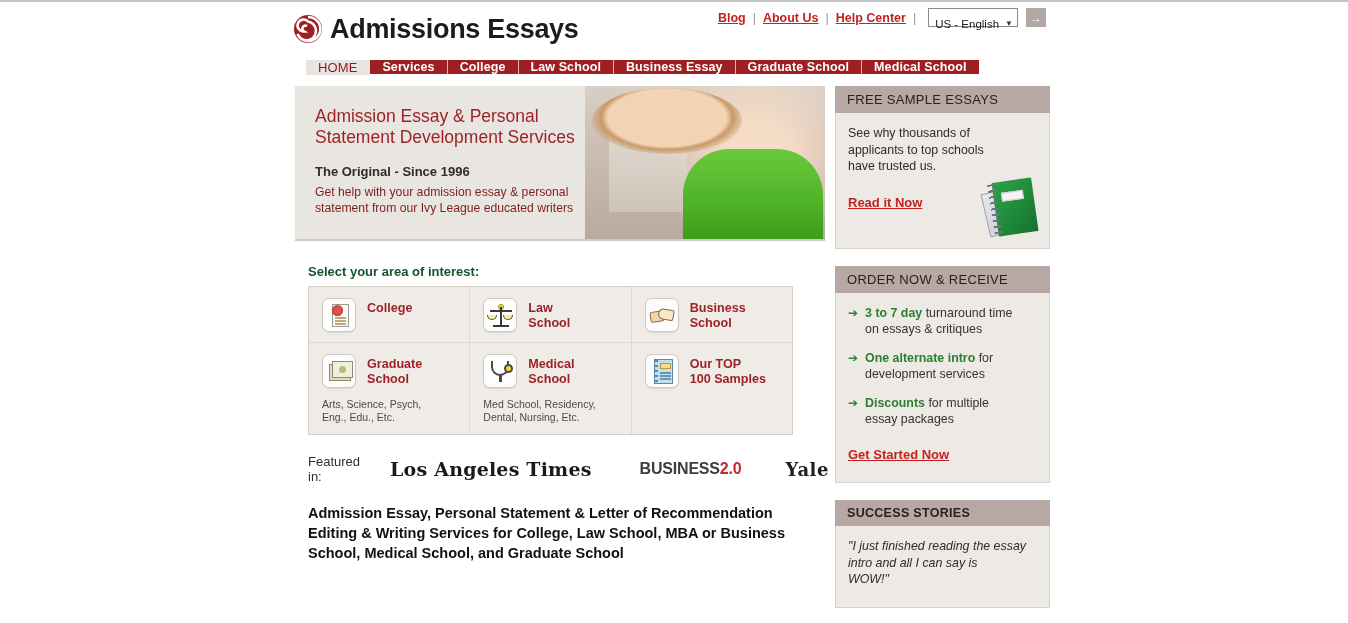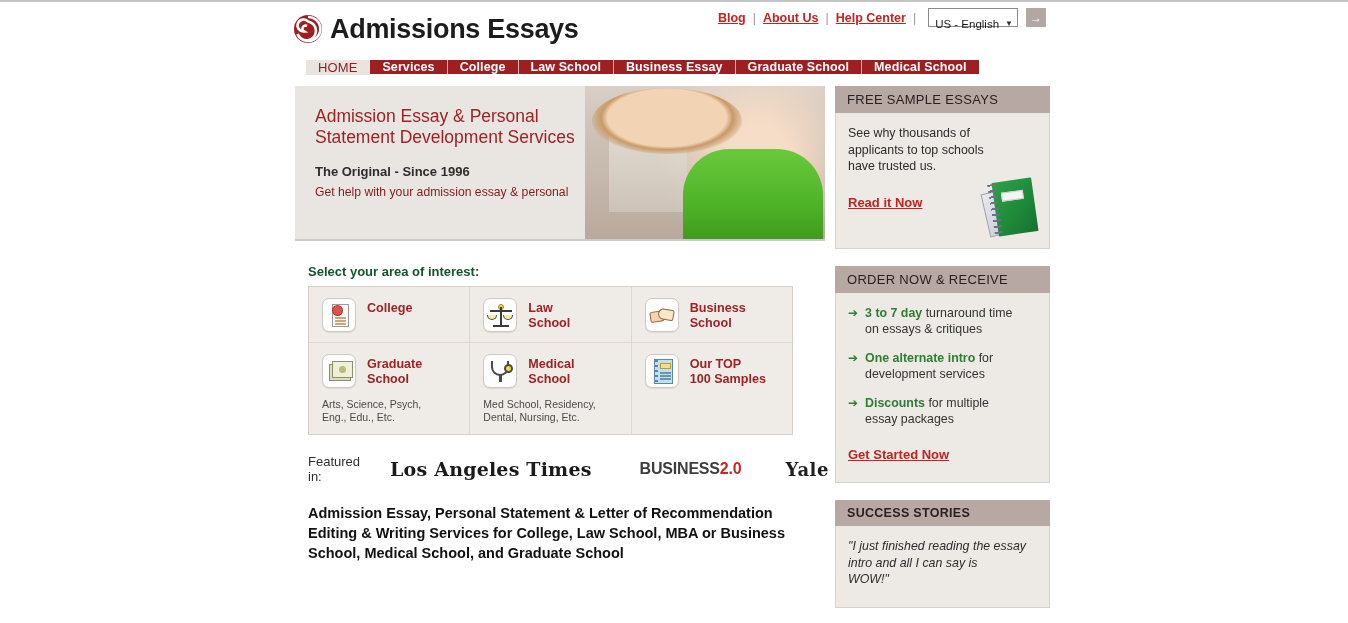--- a/index.html
+++ b/index.html
@@ -394,20 +394,21 @@
           <div class="hero-head"></div>
         </div>
         <div class="hero-text">
           <div class="hero-h1">
             <span>Admission Essay &amp; Personal</span><br>
             <span>Statement Development Services</span>
           </div>
           <p class="hero-sub">The Original - Since 1996</p>
           <p class="hero-body">
             <span>Get help with your admission essay &amp; personal</span><br>
+            <span>statement from our Ivy League educated writers</span>
           </p>
         </div>
       </div>
 
       <div class="interest-label">Select your area of interest:</div>
 
       <div class="interest-box">
         <div class="interest-row">
 
           <div class="cell">

